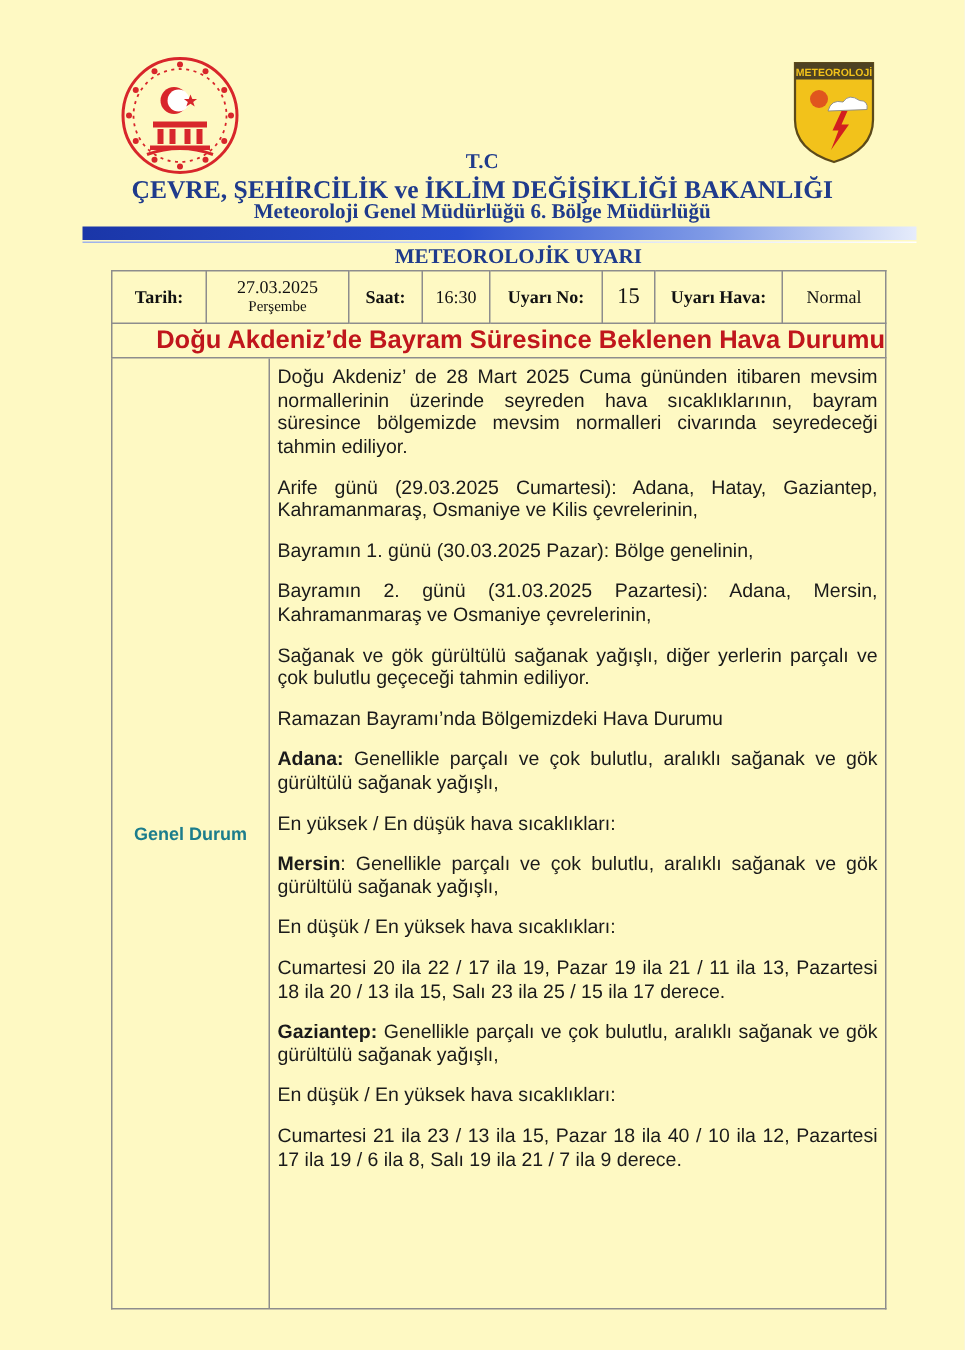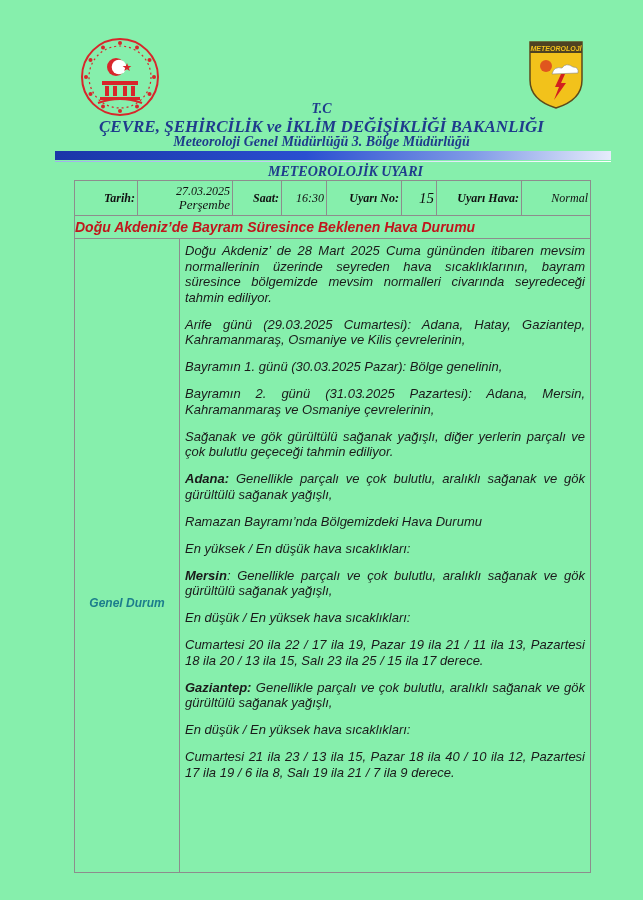--- a/index.html
+++ b/index.html
@@ -4,22 +4,21 @@
 <style>
   html, body { margin: 0; padding: 0; }
   body {
     width: 643px; height: 900px; overflow: hidden;
     background: #f4f4f4;
     font-family: "Liberation Sans", sans-serif;
     position: relative;
   }
   .page {
     position: absolute; left: 0; top: 0; width: 643px; height: 900px;
-    background: #86efac;
-    font-style: italic;
+    background: #fef9c3;
   }
   .emblem {
     position: absolute; left: 80px; top: 37px; width: 80px; height: 80px;
   }
   .met-logo {
     position: absolute; left: 528px; top: 40px; width: 56px; height: 70px;
   }
   .heading {
     position: absolute; left: 0; width: 643px; text-align: center;
     font-family: "Liberation Serif", serif; font-weight: bold; color: #1f3b8c;
@@ -37,42 +36,42 @@
   }
   .warn-title {
     position: absolute; left: 0; width: 643px; top: 164px; text-align: center;
     font-family: "Liberation Serif", serif; font-weight: bold; color: #1f3b8c; font-size: 14px; margin-left: 24px;
   }
   table.meta {
     position: absolute; left: 74px; top: 180px; width: 517px; height: 36px;
     border-collapse: collapse; font-family: "Liberation Serif", serif; font-size: 12px; color: #111;
   }
   table.meta td {
-    border: 1px solid #8d8d8d; text-align: right; vertical-align: middle; padding: 0 2px;
+    border: 1px solid #8d8d8d; text-align: center; vertical-align: middle; padding: 0 2px;
   }
   table.meta td.lbl { font-weight: bold; }
   .date-val { line-height: 14px; }
-  .date-val .day { font-size: 13px; }
+  .date-val .day { font-size: 10px; }
   .banner {
     position: absolute; left: 74px; top: 216px; width: 515px; height: 22px;
     border: 1px solid #8d8d8d; border-top: none;
-    text-align: left; line-height: 22px;
-    color: #c0161c; font-weight: bold; font-size: 14px;
+    text-align: right; line-height: 22px;
+    color: #c0161c; font-weight: bold; font-size: 17px;
   }
   .body-box {
     position: absolute; left: 74px; top: 239px; width: 515px; height: 633px;
     border: 1px solid #8d8d8d; border-top: none;
   }
   .left-col {
     position: absolute; left: 0; top: 0; width: 104px; height: 633px;
     border-right: 1px solid #8d8d8d;
   }
   .left-col .lbl {
     position: absolute; left: 0; width: 104px; top: 310px; text-align: center;
-    color: #1c7d8c; font-weight: bold; font-size: 12px; margin-top: 47px;
+    color: #1c7d8c; font-weight: bold; font-size: 12px;
   }
   .content {
     position: absolute; left: 110px; top: 4px; width: 400px;
     font-size: 13px; color: #1a1a1a; line-height: 15.5px; text-align: justify;
   }
   .content p { margin: 0 0 11.5px 0; }
   .content b { font-weight: bold; }
 </style>
 </head>
 <body>
@@ -112,21 +111,21 @@
     <path d="M2 2 H54 V40 Q54 60 28 68 Q2 60 2 40 Z" fill="#f2c21b" stroke="#5c4a1a" stroke-width="1.5"></path>
     <path d="M2 2 H54 V13 H2 Z" fill="#4e4222"></path>
     <text x="28" y="10.5" font-size="7" font-weight="bold" text-anchor="middle" fill="#f2c21b" font-family="Liberation Sans, sans-serif">METEOROLOJİ</text>
     <circle cx="18" cy="26" r="6" fill="#e0561e"></circle>
     <path d="M24 34 Q26 26 34 28 Q38 22 45 27 Q51 27 50 33 Z" fill="#ffffff" stroke="#888" stroke-width="0.6"></path>
     <polygon points="33,34 27,47 31,47 26,60 38,43 33,43 37,34" fill="#d21f1f"></polygon>
   </svg>
 
   <div class="heading h-tc">T.C</div>
   <div class="heading h-ministry">ÇEVRE, ŞEHİRCİLİK ve İKLİM DEĞİŞİKLİĞİ BAKANLIĞI</div>
-  <div class="heading h-dept">Meteoroloji Genel Müdürlüğü 3. Bölge Müdürlüğü</div>
+  <div class="heading h-dept">Meteoroloji Genel Müdürlüğü 6. Bölge Müdürlüğü</div>
 
   <div class="blue-bar"></div>
   <div class="blue-line"></div>
 
   <div class="warn-title">METEOROLOJİK UYARI</div>
 
   <table class="meta">
     <tbody>
         <tr>
       <td class="lbl" style="width:58px">Tarih:</td>
@@ -151,23 +150,23 @@
   <div class="body-box">
     <div class="left-col">
       <div class="lbl">Genel Durum</div>
     </div>
     <div class="content">
       <p>Doğu Akdeniz’ de 28 Mart 2025 Cuma gününden itibaren mevsim normallerinin üzerinde seyreden hava sıcaklıklarının,  bayram süresince bölgemizde mevsim normalleri civarında seyredeceği tahmin ediliyor.</p>
       <p>Arife günü (29.03.2025 Cumartesi): Adana, Hatay, Gaziantep, Kahramanmaraş, Osmaniye ve Kilis çevrelerinin,</p>
       <p>Bayramın 1. günü (30.03.2025 Pazar): Bölge genelinin,</p>
       <p>Bayramın 2. günü (31.03.2025 Pazartesi): Adana, Mersin, Kahramanmaraş ve Osmaniye çevrelerinin,</p>
       <p>Sağanak ve gök gürültülü sağanak yağışlı, diğer yerlerin parçalı ve çok bulutlu geçeceği tahmin ediliyor.</p>
+      <p>Ramazan Bayramı’nda Bölgemizdeki Hava Durumu</p>
+
       <p><b>Adana:</b><span> Genellikle parçalı ve çok bulutlu, aralıklı sağanak ve gök gürültülü sağanak yağışlı,</span></p>
-
-      <p>Ramazan Bayramı’nda Bölgemizdeki Hava Durumu</p>
       <p>En yüksek / En düşük hava sıcaklıkları:</p>
 
       <p><b>Mersin</b><span>: Genellikle parçalı ve çok bulutlu, aralıklı sağanak ve gök gürültülü sağanak yağışlı,</span></p>
       <p>En düşük / En yüksek hava sıcaklıkları:</p>
       <p>Cumartesi 20 ila 22 / 17 ila 19, Pazar 19 ila 21 / 11 ila 13, Pazartesi 18 ila 20 / 13 ila 15, Salı 23 ila 25 / 15 ila 17 derece.</p>
 
       <p><b>Gaziantep:</b><span> Genellikle parçalı ve çok bulutlu, aralıklı sağanak ve gök gürültülü sağanak yağışlı,</span></p>
       <p>En düşük / En yüksek hava sıcaklıkları:</p>
       <p>Cumartesi 21 ila 23 / 13 ila 15, Pazar 18 ila 40 / 10 ila 12, Pazartesi 17 ila 19 / 6 ila 8, Salı 19 ila 21 / 7 ila 9 derece.</p>
     </div>

